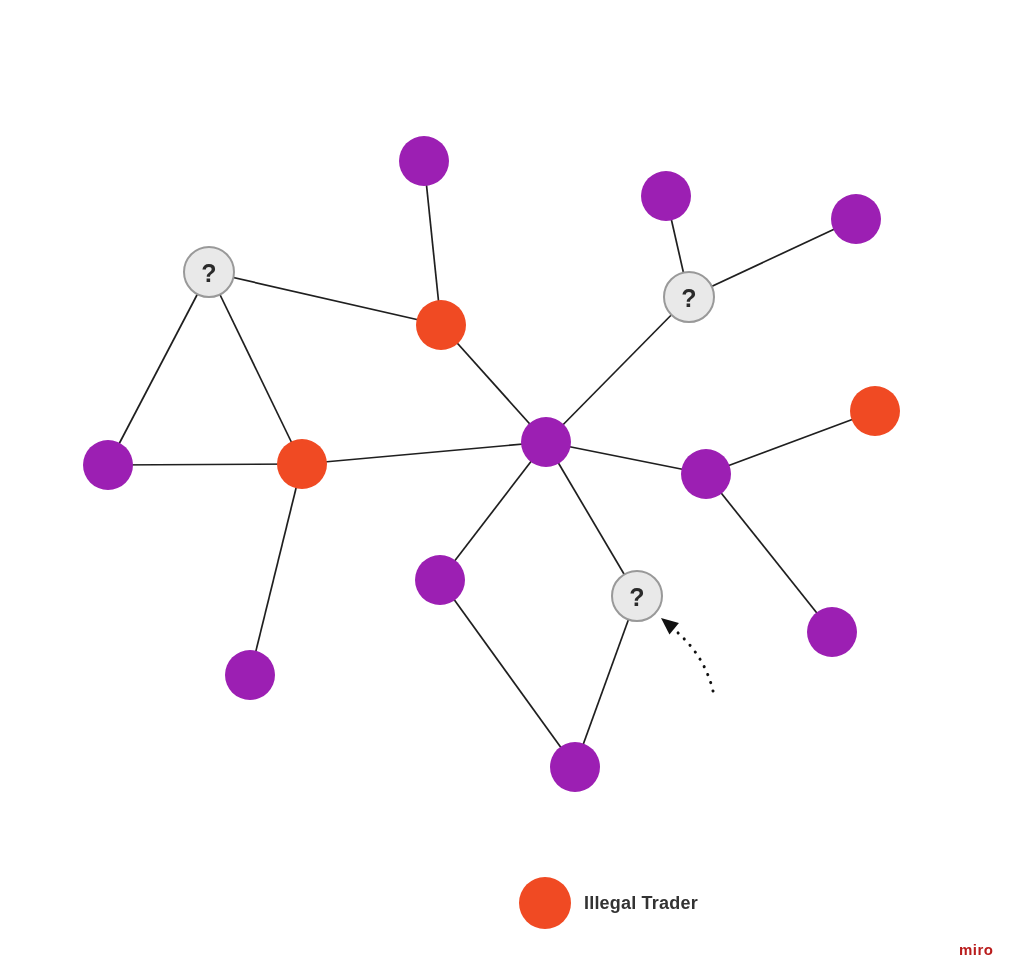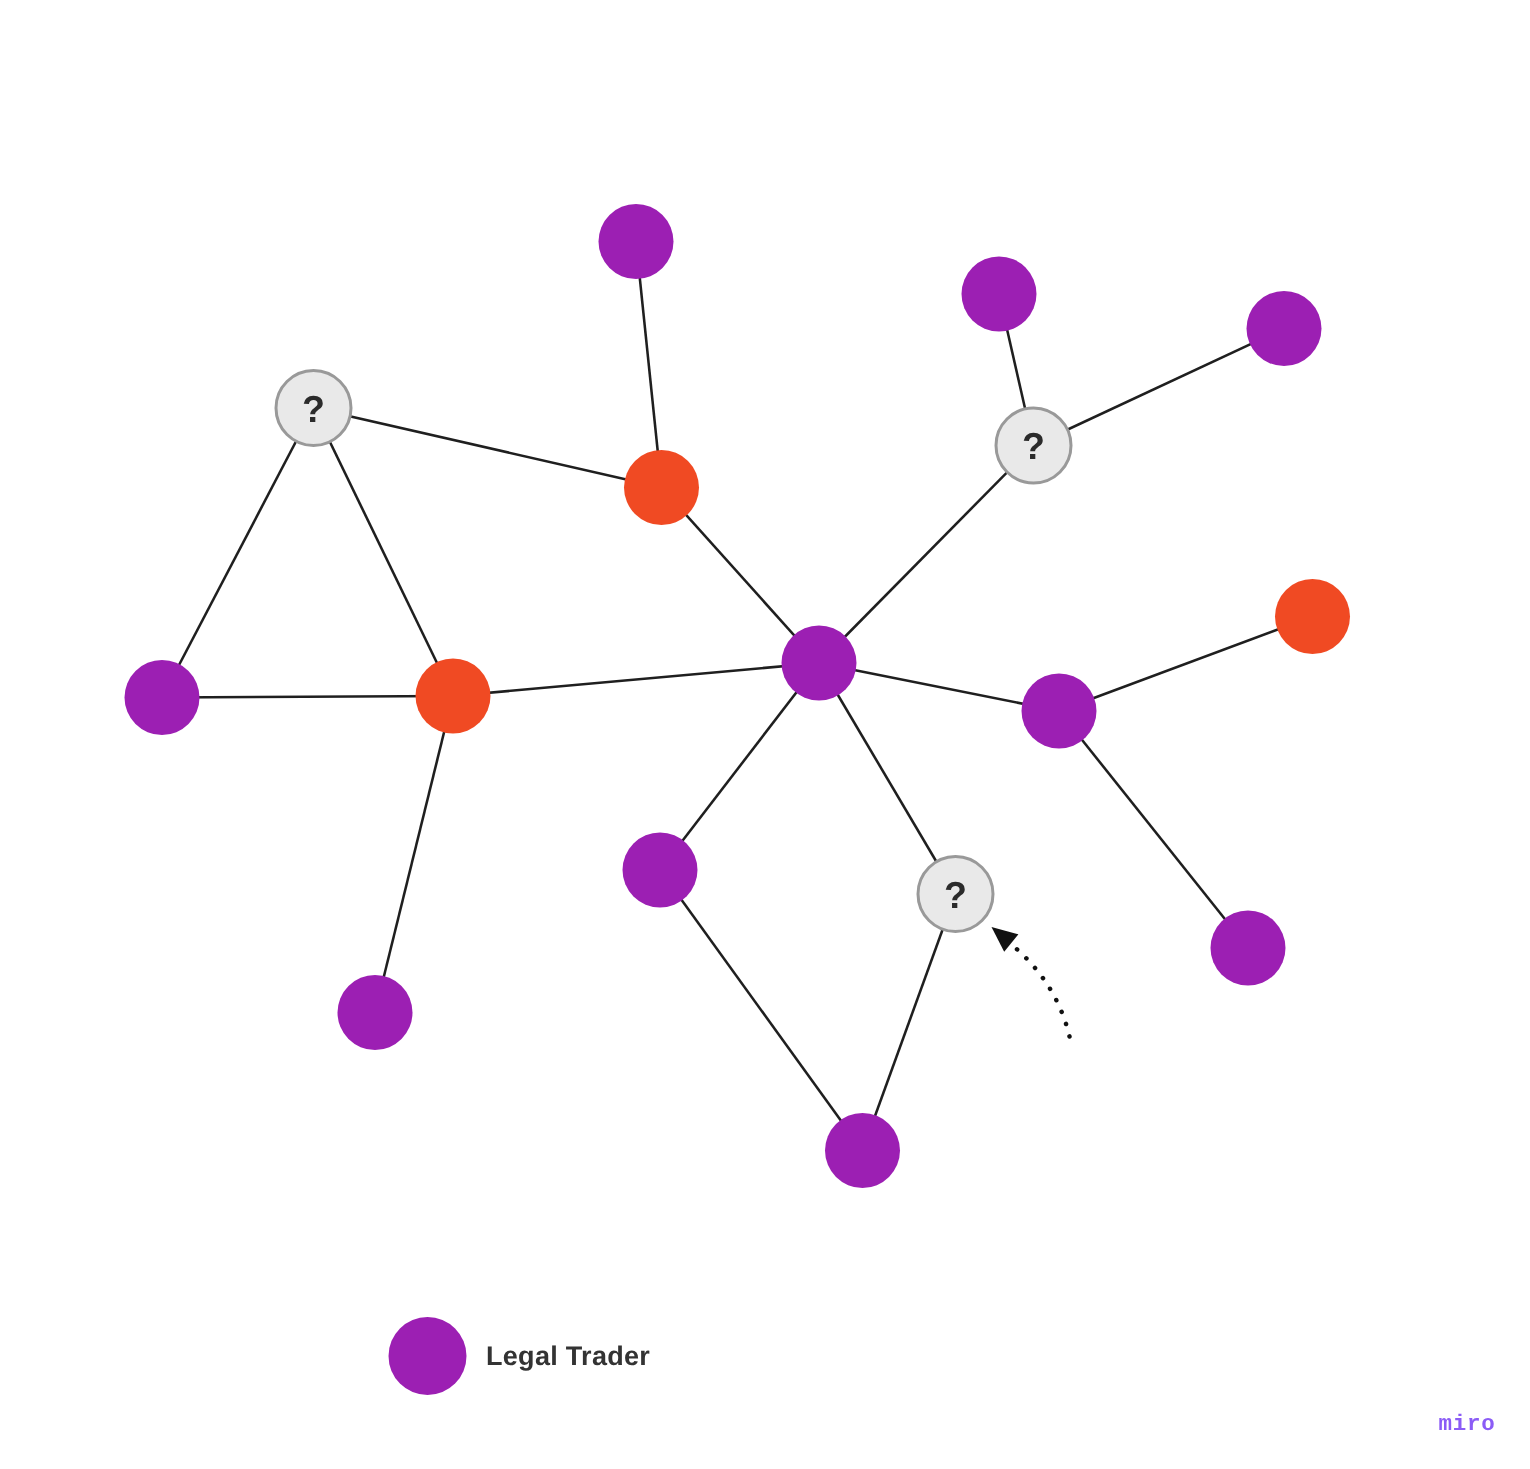--- a/index.html
+++ b/index.html
@@ -130,21 +130,21 @@
       </g>
       <g>
         <circle cx="250" cy="675" r="25" fill="#9C1FB3"></circle>
       </g>
       <g>
         <circle cx="575" cy="767" r="25" fill="#9C1FB3"></circle>
       </g>
     </svg>
 
 
-  <div class="legend-item legal">
-    <span class="legend-swatch" style="background: rgb(156, 31, 179);"></span>
-    <span class="legend-label" style="color: rgb(51, 51, 51);">Legal Trader</span>
+
+  <div class="legend-item illegal">
+    <span class="legend-swatch" style="background: rgb(240, 74, 35);"></span>
+    <span class="legend-label" style="color: rgb(51, 51, 51);">Illegal Trader</span>
   </div>
 
-
-  <div class="watermark" style="color: #8b5cf6; font-family: Liberation Mono, monospace;">miro</div>
+  <div class="watermark" style="color: #b91c1c;">miro</div>
 
 </div>
 
 </body></html>

